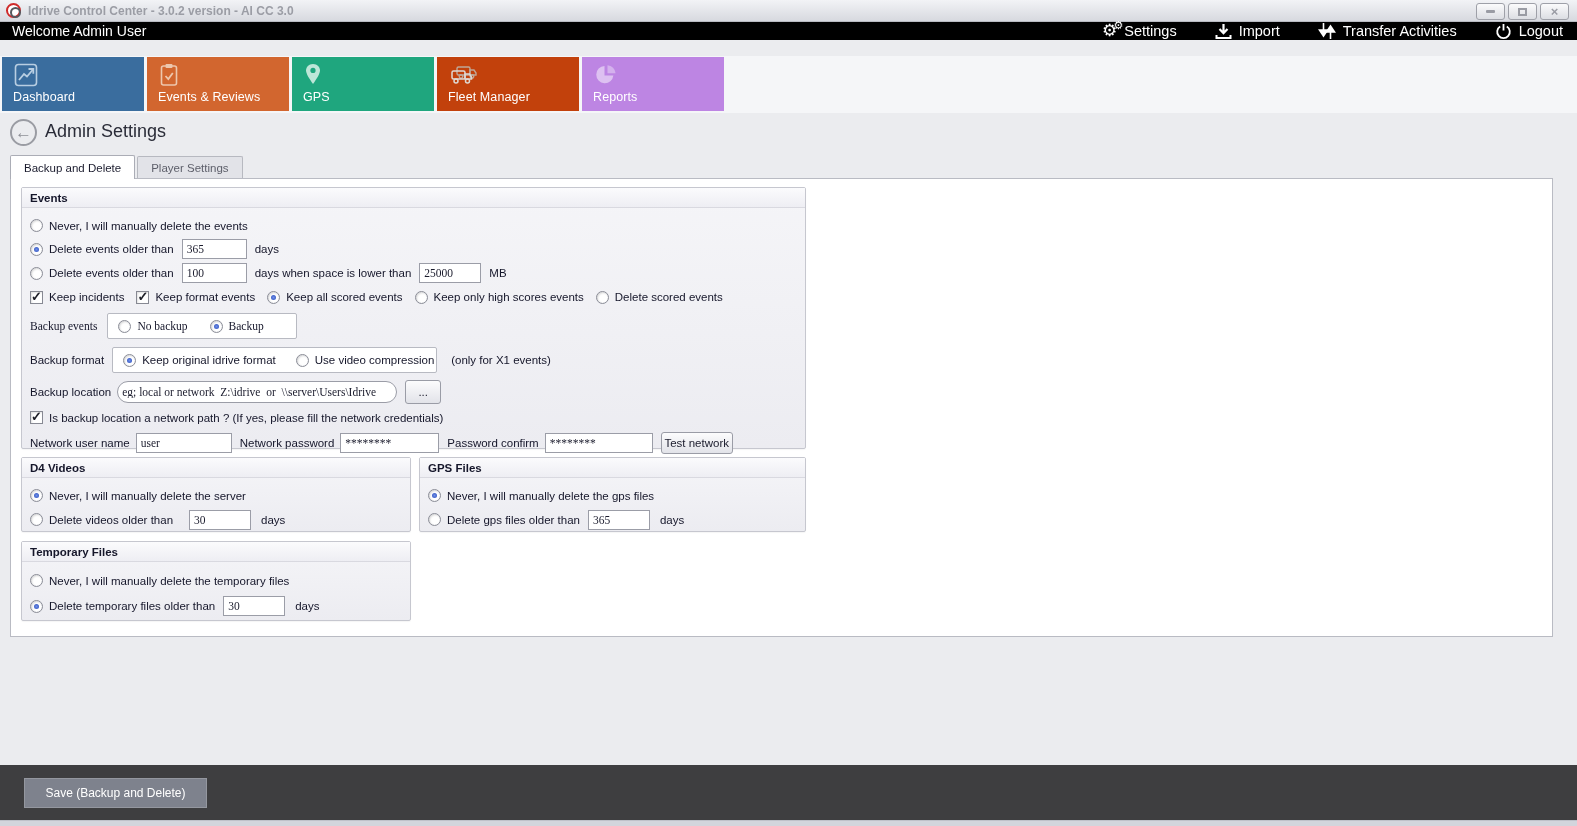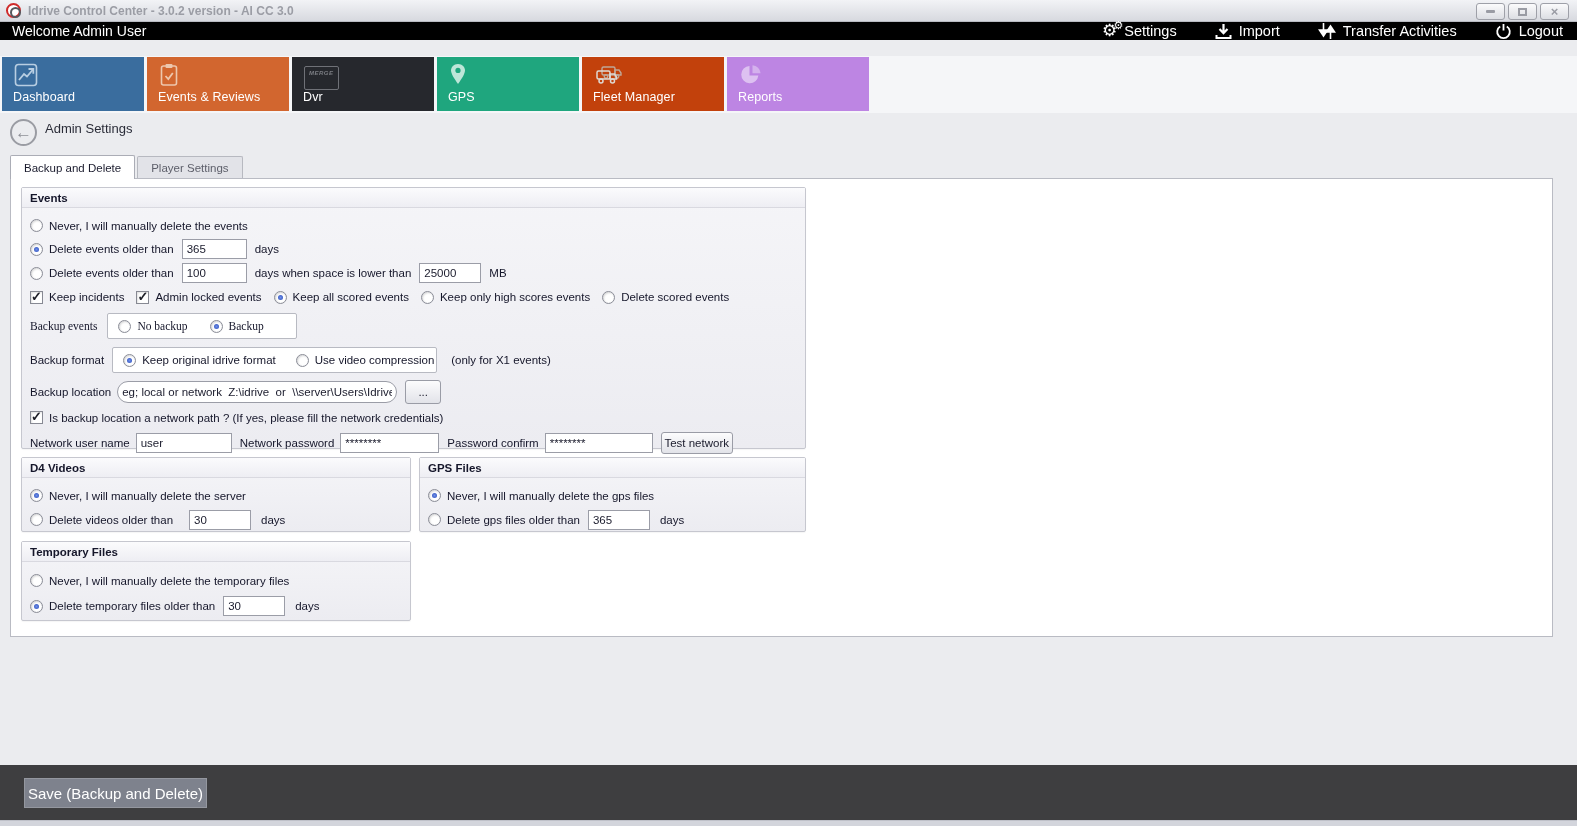--- a/index.html
+++ b/index.html
@@ -67,21 +67,21 @@
     padding:3px 4px; display:inline-block; margin-top:3px;
   }
 
   
   .page-header { position:absolute; left:0; top:113px; width:1577px; height:40px; }
   .back-btn {
     position:absolute; left:10px; top:6px; width:27px; height:27px; border-radius:50%;
     border:2px solid #9a9ca3; color:#8e9097; display:flex; align-items:center;
     justify-content:center; font-size:17px; background:#ebecef; cursor:pointer;
   }
-  .page-title { position:absolute; left:45px; top:8px; font-size:13px; color:#2a2c38; }
+  .page-title { position:absolute; left:45px; top:8px; font-size:18px; color:#2a2c38; }
 
   
   .tabs { position:absolute; left:10px; top:155px; height:23px; display:flex; z-index:3; }
   .tab {
     height:23px; padding:0 13px; display:flex; align-items:center;
     font-size:11.5px; border:1px solid #abadb6; border-bottom:none;
     border-radius:2px 2px 0 0; cursor:pointer;
   }
   .tab.active {
     background:#fff; color:#1b1c2e; position:relative; z-index:4; height:24px;
@@ -123,41 +123,41 @@
   .checkbox {
     width:13px; height:13px; background:#fff; border:1px solid #878993; flex:none;
     position:relative; margin-right:6px; box-shadow:inset 1px 1px 2px rgba(0,0,0,.12);
   }
   .checkbox.on::after {
     content:"✓"; position:absolute; left:0px; top:-3px; font-size:13px; font-weight:bold;
     color:#1c1d26;
   }
 
   input[type=text] {
-    height:20px; border:1px solid #9b9da7; font-family:Liberation Sans, sans-serif;
+    height:20px; border:1px solid #9b9da7; font-family:Liberation Serif, serif;
     font-size:11.5px; padding:4px 4px; color:#1a1b2c; background:#fff; outline:none;
   }
   .btn {
     height:23px; border:1px solid #9a9ca6; border-radius:3px;
     background:linear-gradient(#fcfcfd,#e2e3e9); font-size:11.5px; color:#1a1b2c;
     display:flex; align-items:center; justify-content:center; cursor:pointer;
     font-family:"Liberation Sans",sans-serif;
   }
   .inline-box {
     background:#fff; border:1px solid #b8bac2; border-radius:2px; height:26px;
     display:flex; align-items:center; padding:0 10px;
   }
 
   
   .footer {
     position:absolute; left:0; top:765px; width:1577px; height:55px; background:#3e3e40;
   }
   .save-btn {
     position:absolute; left:24px; top:13px; width:183px; height:30px;
-    background:#7e828d; border:1px solid #94979f; color:#fff; font-size:15px;
+    background:#7e828d; border:1px solid #94979f; color:#fff; font-size:12px;
     display:flex; align-items:center; justify-content:center; cursor:pointer;
   }
   .bottom-strip {
     position:absolute; left:0; top:820px; width:1577px; height:6px; background:#d3d5dc;
     border-top:1px solid #bfc1c9;
   }
   .lbl { white-space:nowrap; }
 </style>
 </head>
 <body>
@@ -218,24 +218,20 @@
     </svg>
     <div class="tile-label">Dashboard</div>
   </div>
   <div class="tile" style="background: rgb(210, 102, 47);">
     <svg class="tile-icon" width="20" height="24" viewBox="0 0 20 24">
       <rect x="2.5" y="3" width="15" height="19" rx="2" stroke="#f2d8c4" stroke-width="1.6" fill="none"></rect>
       <rect x="6.5" y="1" width="7" height="4" rx="1" fill="#f2d8c4"></rect>
       <path d="M6.5 13 l2.8 3 4.5-6" stroke="#f2d8c4" stroke-width="1.8" fill="none"></path>
     </svg>
     <div class="tile-label">Events &amp; Reviews</div>
-  </div>
-  <div class="tile" style="background: rgb(38, 40, 45);">
-    <span class="tile-icon dvr-badge">MERGE</span>
-    <div class="tile-label">Dvr</div>
   </div>
   <div class="tile" style="background: rgb(31, 166, 126);">
     <svg class="tile-icon" width="18" height="24" viewBox="0 0 18 24">
       <path d="M9 1 C4.6 1 2 4.2 2 7.6 C2 12 9 21 9 21 C9 21 16 12 16 7.6 C16 4.2 13.4 1 9 1 Z" fill="#d9f2e8"></path>
       <circle cx="9" cy="7.4" r="2.6" fill="#1fa67e"></circle>
     </svg>
     <div class="tile-label">GPS</div>
   </div>
   <div class="tile" style="background: #c2410c;">
     <svg class="tile-icon" width="28" height="24" viewBox="0 0 28 24">
@@ -295,21 +291,21 @@
         <span class="lbl">Delete events older than</span>
         <input type="text" style="width: 65px; margin-left: 8px;" value="100">
         <span class="lbl" style="margin-left:8px;">days when space is lower than</span>
         <input type="text" style="width: 62px; margin-left: 8px;" value="25000">
         <span class="lbl" style="margin-left:8px;">MB</span>
       </div>
       <div class="frow" style="height:24px;">
         <span class="checkbox on"></span>
         <span class="lbl">Keep incidents</span>
         <span class="checkbox on" style="margin-left:12px;"></span>
-        <span class="lbl">Admin locked events</span>
+        <span class="lbl">Keep format events</span>
         <span class="radio on" style="margin-left:12px;"></span>
         <span class="lbl">Keep all scored events</span>
         <span class="radio" style="margin-left:12px;"></span>
         <span class="lbl">Keep only high scores events</span>
         <span class="radio" style="margin-left:12px;"></span>
         <span class="lbl">Delete scored events</span>
       </div>
       <div class="frow" style="height:30px; margin-top:2px;font-family:Liberation Serif, serif;">
         <span class="lbl">Backup events</span>
         <div class="inline-box" style="margin-left:10px; width:190px;">

